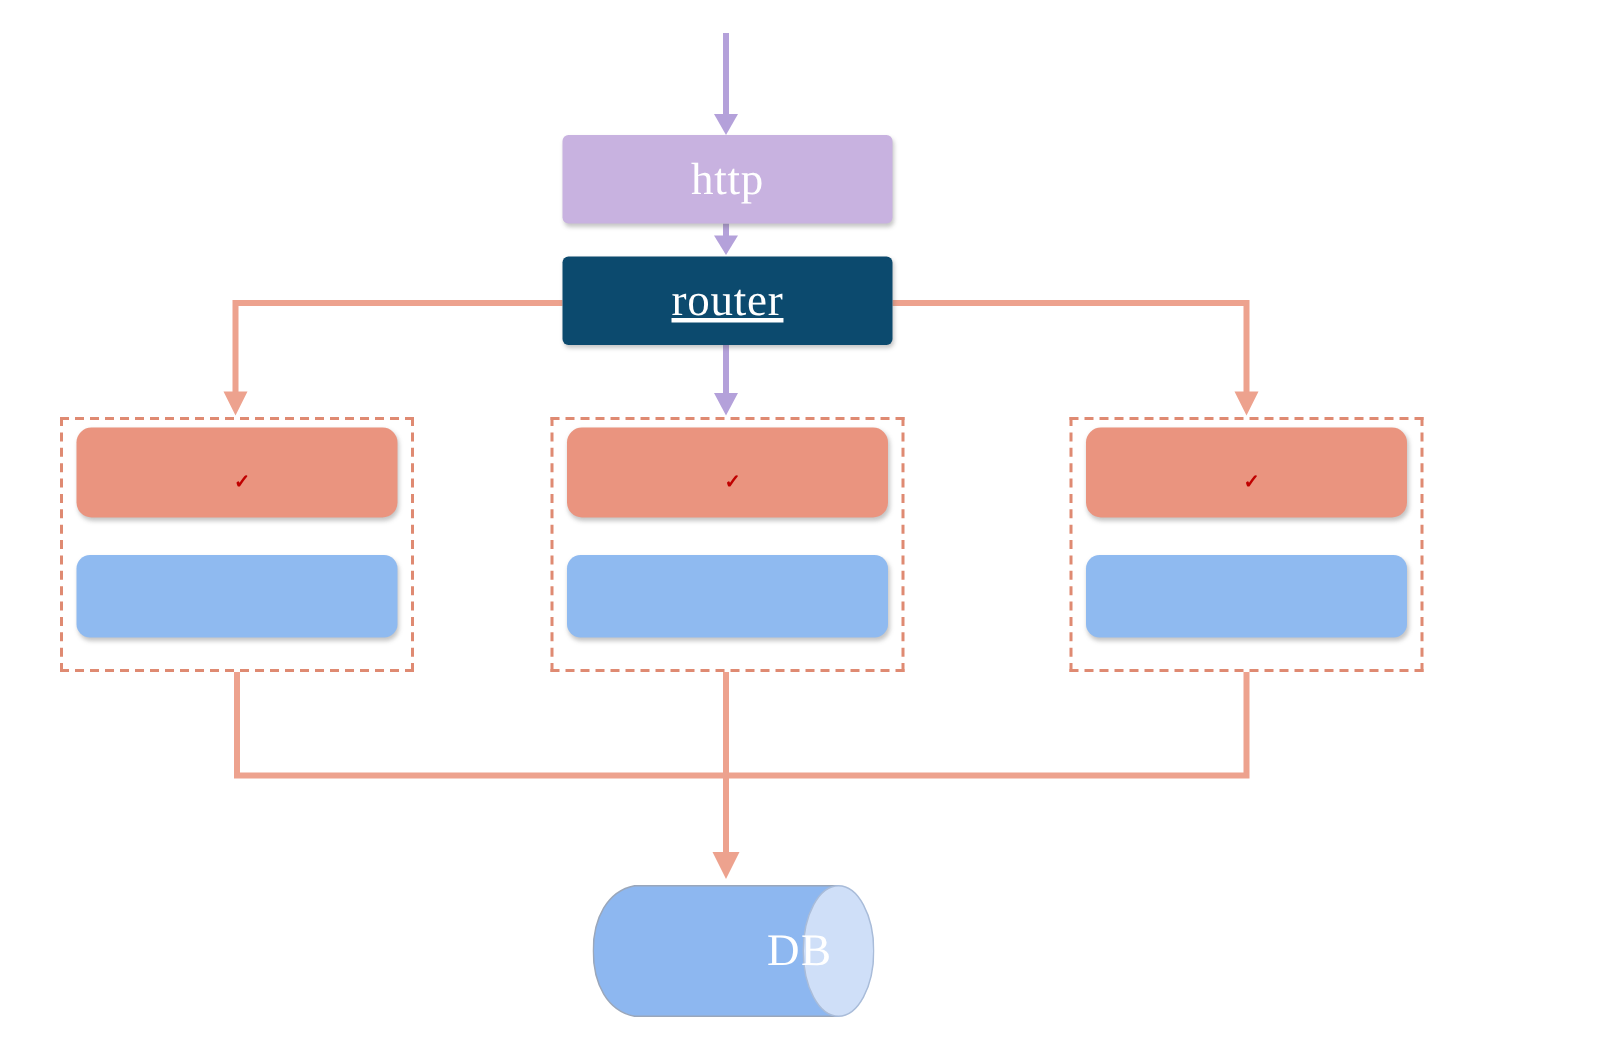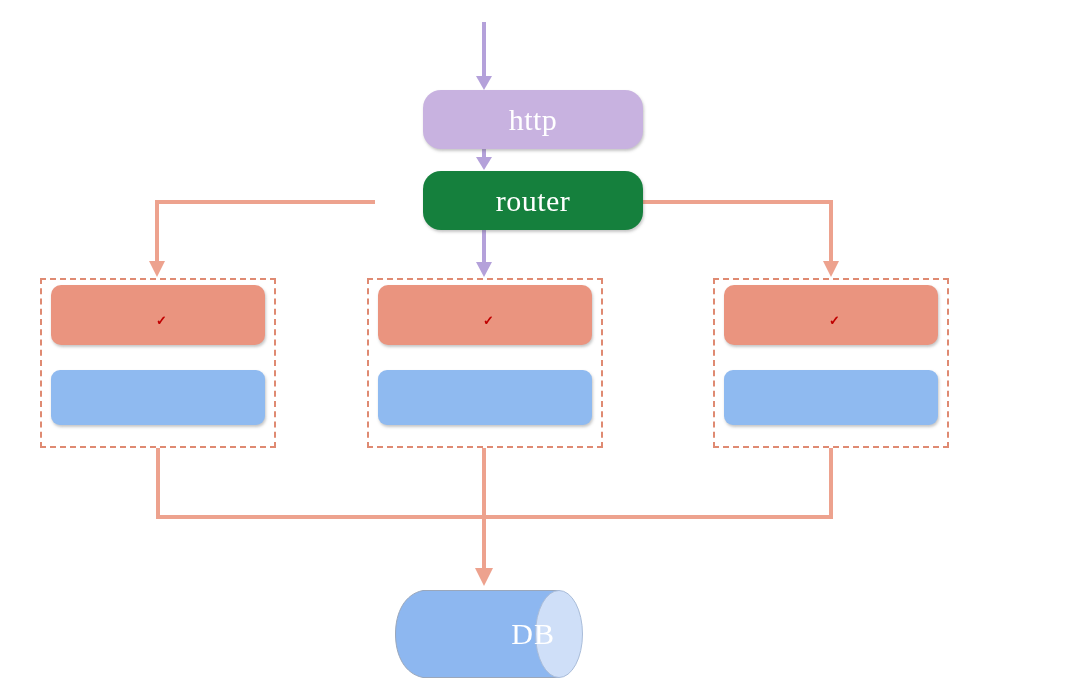--- a/index.html
+++ b/index.html
@@ -19,25 +19,24 @@
   }
   .node {
     position: absolute;
     display: flex;
     align-items: center;
     justify-content: center;
     color: #ffffff;
     z-index: 1;
   }
   .pill {
-    border-radius: 18px;
+    border-radius: 4px;
     box-shadow: 1px 2px 3px rgba(90,90,90,0.35);
     font-size: 30px;
     letter-spacing: 0.5px;
-    margin-left: 48px;
   }
   .http-node   { left: 375px; top: 90px;  width: 220px; height: 59px; background: #c8b2e0; }
   .router-node { left: 375px; top: 171px; width: 220px; height: 59px; background: #c8b2e0; }
   .server-group {
     position: absolute;
     top: 278px;
     width: 236px;
     height: 170px;
     border: 2px dashed #df8a72;
     box-sizing: border-box;
@@ -135,21 +134,21 @@
     <g>
       <line x1="484" y1="448" x2="484" y2="570" stroke-width="4" stroke="#eda28e"></line>
       <polygon points="475,568 493,568 484,586" fill="#eda28e"></polygon>
     </g>
   </svg>
 
   <div class="node pill http-node" style="background-color: rgb(200, 178, 224);">
     <span>http</span>
   </div>
 
-  <div class="node pill router-node" style="background-color: #15803d;">
+  <div class="node pill router-node" style="background-color: #0c4a6e; text-decoration: underline;">
     <span>router</span>
   </div>
 
   <div class="server-group g1" style="border-color: rgb(223, 138, 114);">
     <div class="server-box" style="background-color: rgb(234, 148, 127);">
       <span class="label-wrap">
         <span></span>
         <span class="spell-mark" style="color: rgb(192, 0, 0);">✓</span>
       </span>
     </div>

